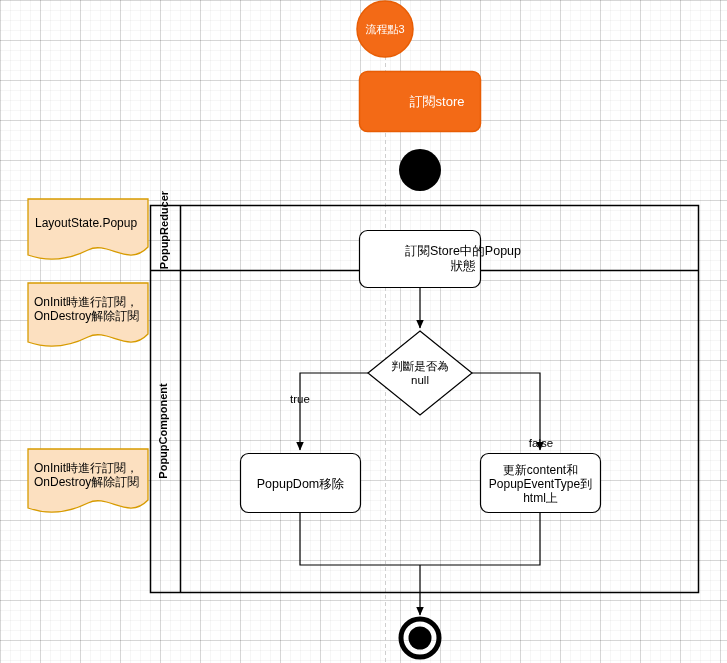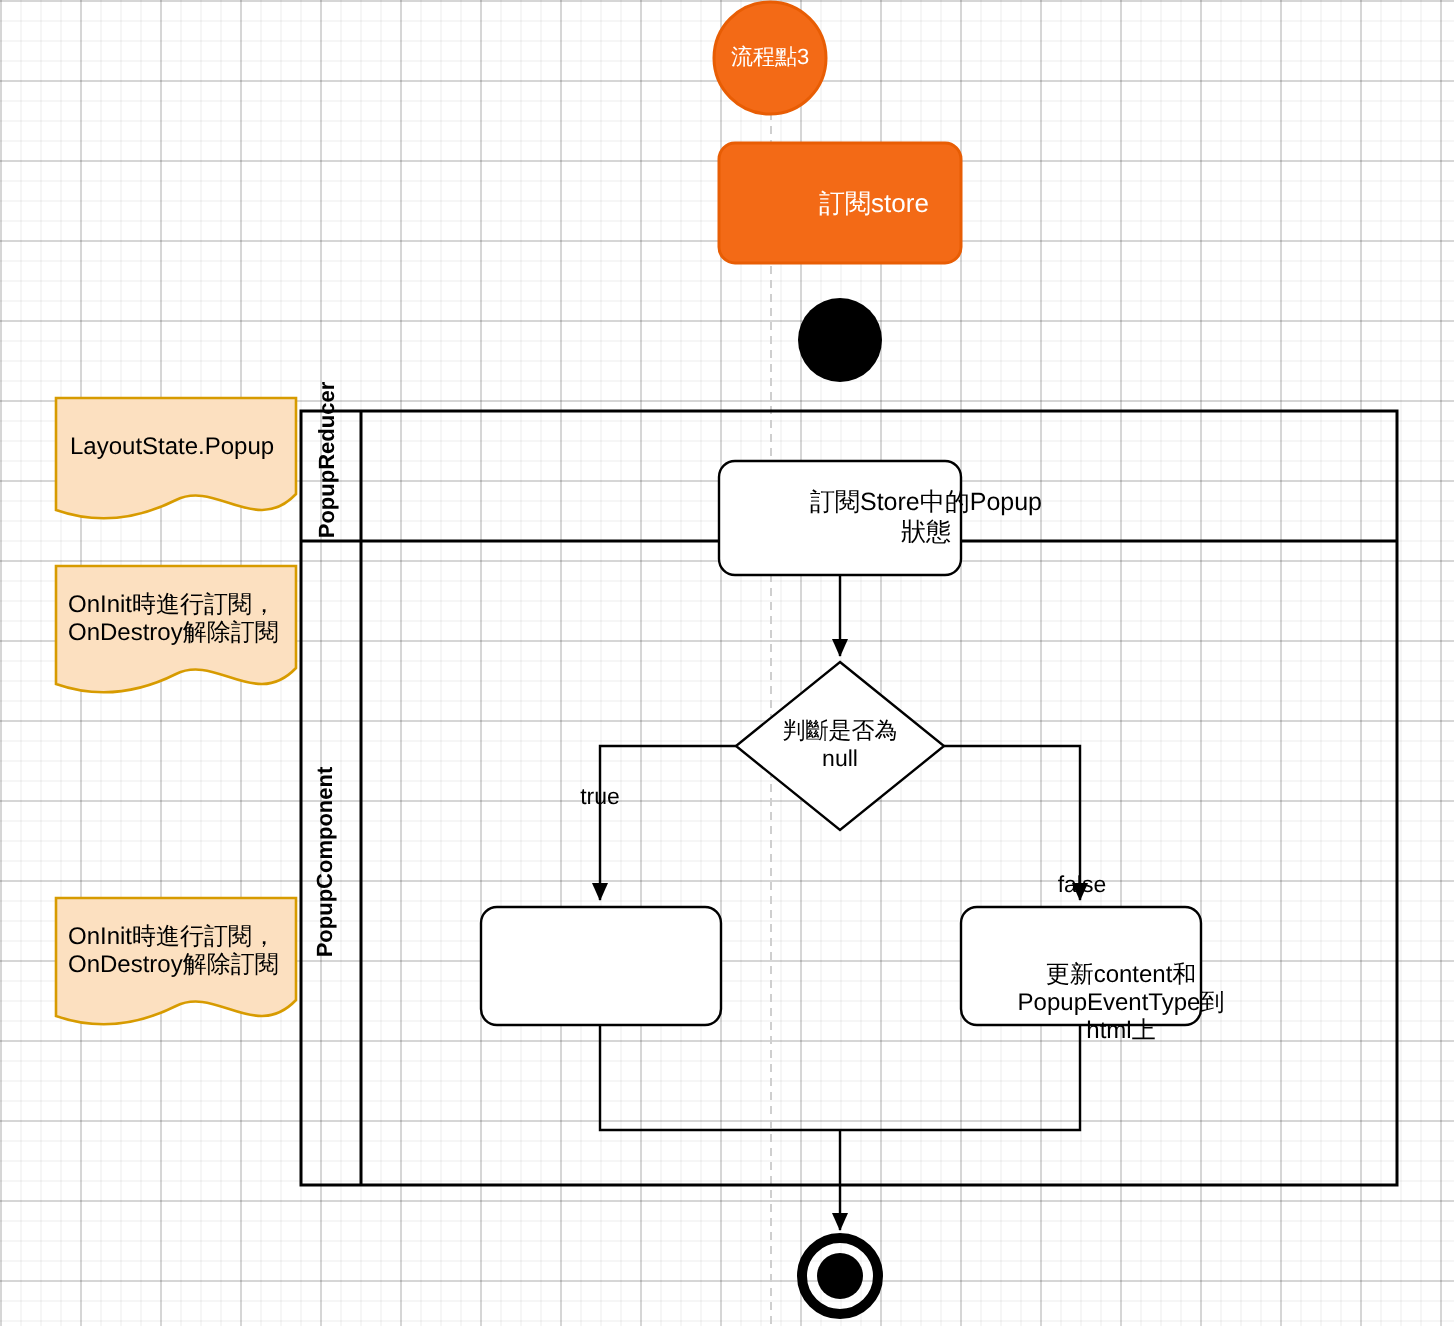--- a/index.html
+++ b/index.html
@@ -113,22 +113,23 @@
   <div class="node-text" style="left:358px; top:238px; width:124px; height:42px; font-size:12.5px; color:#000;margin-left:43px;">訂閱Store中的Popup
 狀態</div>
 
   <div class="node-text" style="left:378px; top:355px; width:84px; height:38px; font-size:11.5px; color:#000;">判斷是否為
 null</div>
 
   <div class="node-text" style="left:278px; top:392px; width:44px; height:16px; font-size:11.5px; color:#000;">true</div>
 
   <div class="node-text" style="left:518px; top:408px; width:46px; height:16px; font-size:11.5px; color:#000;margin-top:28px;">false</div>
 
+  <div class="node-text" style="left:241px; top:474px; width:119px; height:20px; font-size:12.5px; color:#000;">PopupDom移除</div>
 
-  <div class="node-text" style="left:481px; top:474px; width:119px; height:54px; font-size:12px; color:#000;margin-left:20px;">更新content和
+  <div class="node-text" style="left:481px; top:457px; width:119px; height:54px; font-size:12px; color:#000;">更新content和
 PopupEventType到
 html上</div>
 
   <div class="node-text" style="left:30px; top:213px; width:116px; height:20px; font-size:12px; color:#000; justify-content:flex-start; padding-left:5px; box-sizing:border-box;">LayoutState.Popup</div>
 
   <div class="node-text" style="left:30px; top:295px; width:118px; height:36px; font-size:12px; color:#000; justify-content:flex-start; align-items:flex-start; padding-left:4px; box-sizing:border-box; text-align:left;">OnInit時進行訂閱，
 OnDestroy解除訂閱</div>
 
   <div class="node-text" style="left:30px; top:461px; width:118px; height:36px; font-size:12px; color:#000; justify-content:flex-start; align-items:flex-start; padding-left:4px; box-sizing:border-box; text-align:left;">OnInit時進行訂閱，
 OnDestroy解除訂閱</div>

